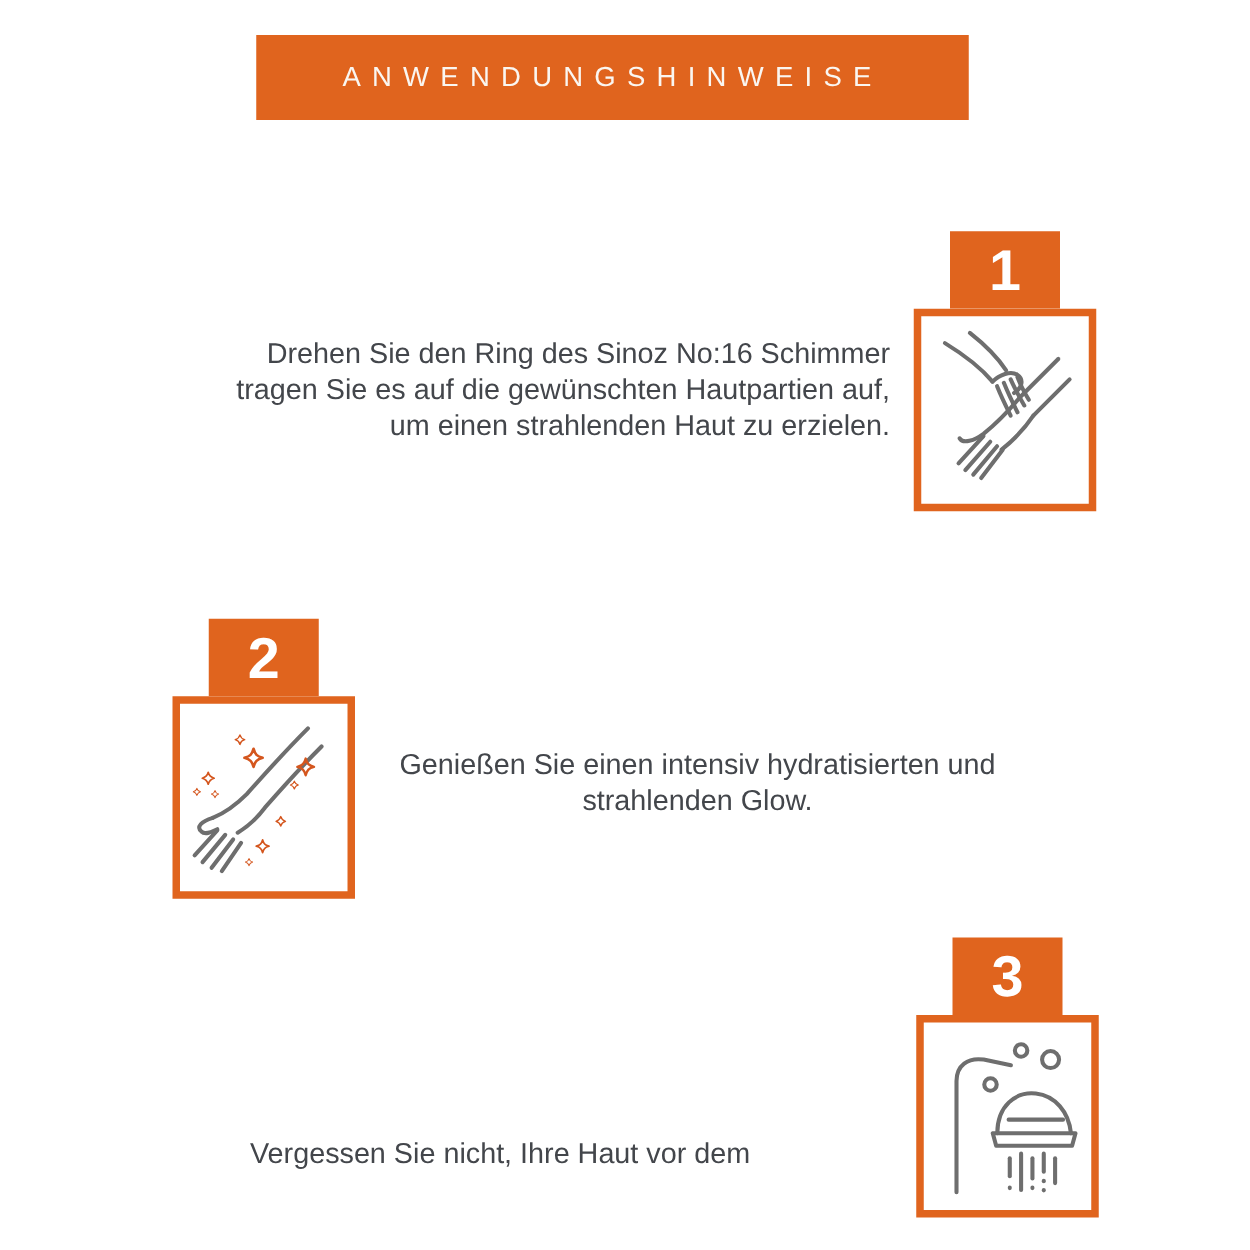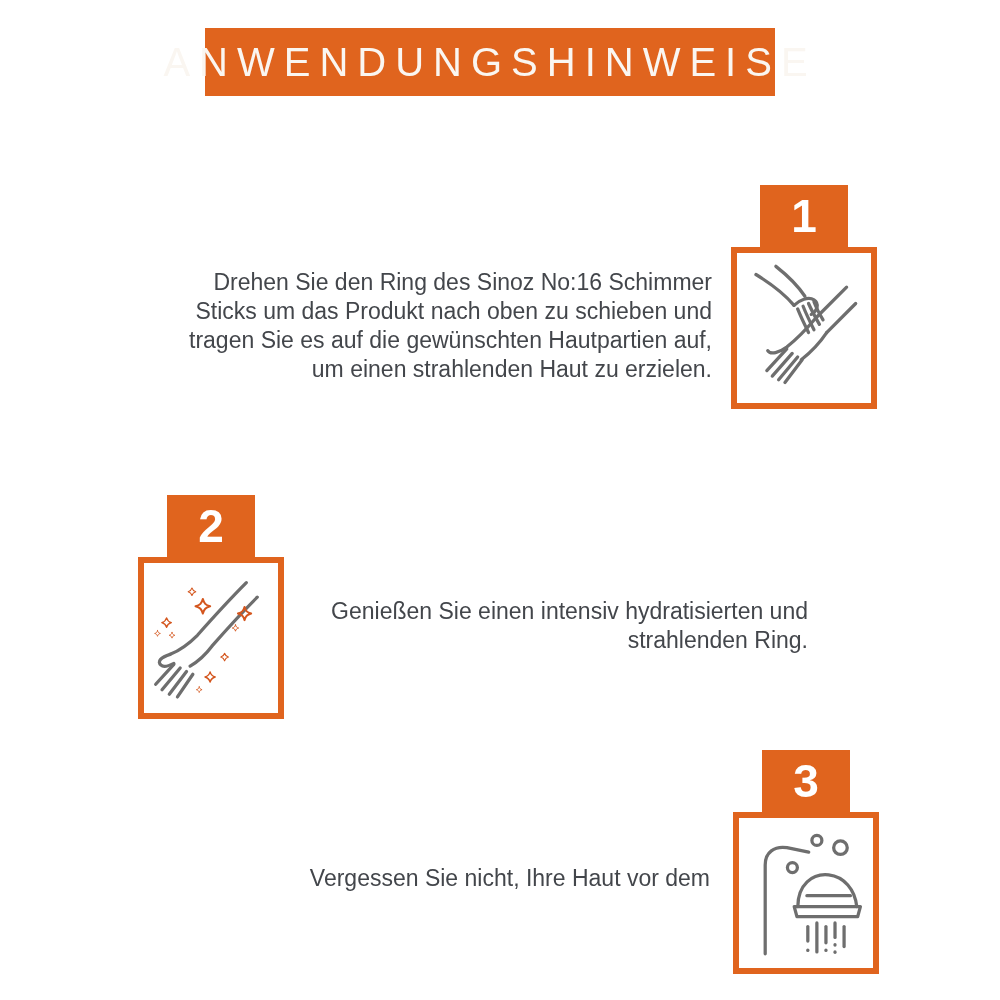--- a/index.html
+++ b/index.html
@@ -16,60 +16,59 @@
     overflow:hidden;font-family:"Liberation Sans",sans-serif;
   }
   
   .banner{
     position:absolute;left:205px;top:28px;width:570px;height:68px;
     background:var(--accent-orange);
     display:flex;align-items:center;justify-content:center;
   }
   .banner-title{
     margin:0;color:var(--banner-text);
-    font-size:40px;font-weight:400;letter-spacing:9px;line-height:1;
+    font-size:22px;font-weight:400;letter-spacing:9px;line-height:1;
     white-space:nowrap;
   }
   
   .unit{position:absolute;display:flex;flex-direction:column;align-items:center;}
   .tab{
     width:88px;height:62px;background:var(--accent-orange);
     display:flex;align-items:center;justify-content:center;
   }
   .step-number{color:#ffffff;font-size:46px;font-weight:800;line-height:1;}
   .frame{
     width:146px;height:162px;border:6px solid var(--accent-orange);
     background:#ffffff;display:flex;align-items:center;justify-content:center;
   }
   #unit1{left:731px;top:185px;}
   #unit2{left:138px;top:495px;}
   #unit3{left:733px;top:750px;}
   
   .copy{position:absolute;color:var(--body-text-gray);font-size:23px;line-height:29px;}
   .copy .line{white-space:nowrap;}
   #copy1{left:172px;top:268px;width:540px;text-align:right;}
-  #copy2{left:308px;top:597px;width:500px;text-align:right;}
-  #copy3{left:200px;top:864px;width:510px;text-align:right;}
+  #copy2{left:308px;top:597px;width:500px;text-align:center;}
+  #copy3{left:200px;top:908px;width:510px;}
   
   .icon svg{display:block;}
   .stroke-g{stroke:var(--icon-stroke-gray);stroke-width:3.6;fill:none;stroke-linecap:round;stroke-linejoin:round;}
   .sparkle-g{stroke:#d4561e;stroke-width:2;fill:none;stroke-linecap:round;stroke-linejoin:round;}
 </style>
 </head>
 <body>
 
 <div class="canvas">
 
   <div class="banner">
     <h1 class="banner-title">ANWENDUNGSHINWEISE</h1>
   </div>
 
   <div class="copy" id="copy1">
     <div class="line">Drehen Sie den Ring des Sinoz No:16 Schimmer</div>
-    <div class="line">Sticks um das Produkt nach oben zu schieben und</div>
     <div class="line">tragen Sie es auf die gewünschten Hautpartien auf,</div>
     <div class="line">um einen strahlenden Haut zu erzielen.</div>
   </div>
 
   <div class="unit" id="unit1">
     <div class="tab">
       <span class="step-number">1</span>
     </div>
     <div class="frame">
       <span class="icon">
@@ -127,21 +126,21 @@
             <use href="#sp" transform="translate(64,118) scale(0.8)"></use>
             <use href="#sp" transform="translate(52,132) scale(0.45)"></use>
           </g>
         </svg>
       </span>
     </div>
   </div>
 
   <div class="copy" id="copy2">
     <div class="line">Genießen Sie einen intensiv hydratisierten und</div>
-    <div class="line">strahlenden Ring.</div>
+    <div class="line">strahlenden Glow.</div>
   </div>
 
   <div class="copy" id="copy3">
     <div class="line">Vergessen Sie nicht, Ihre Haut vor dem</div>
   </div>
 
   <div class="unit" id="unit3">
     <div class="tab">
       <span class="step-number">3</span>
     </div>

